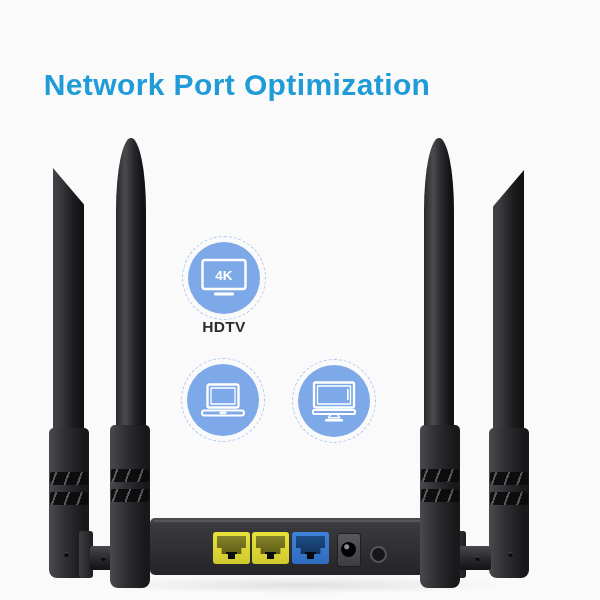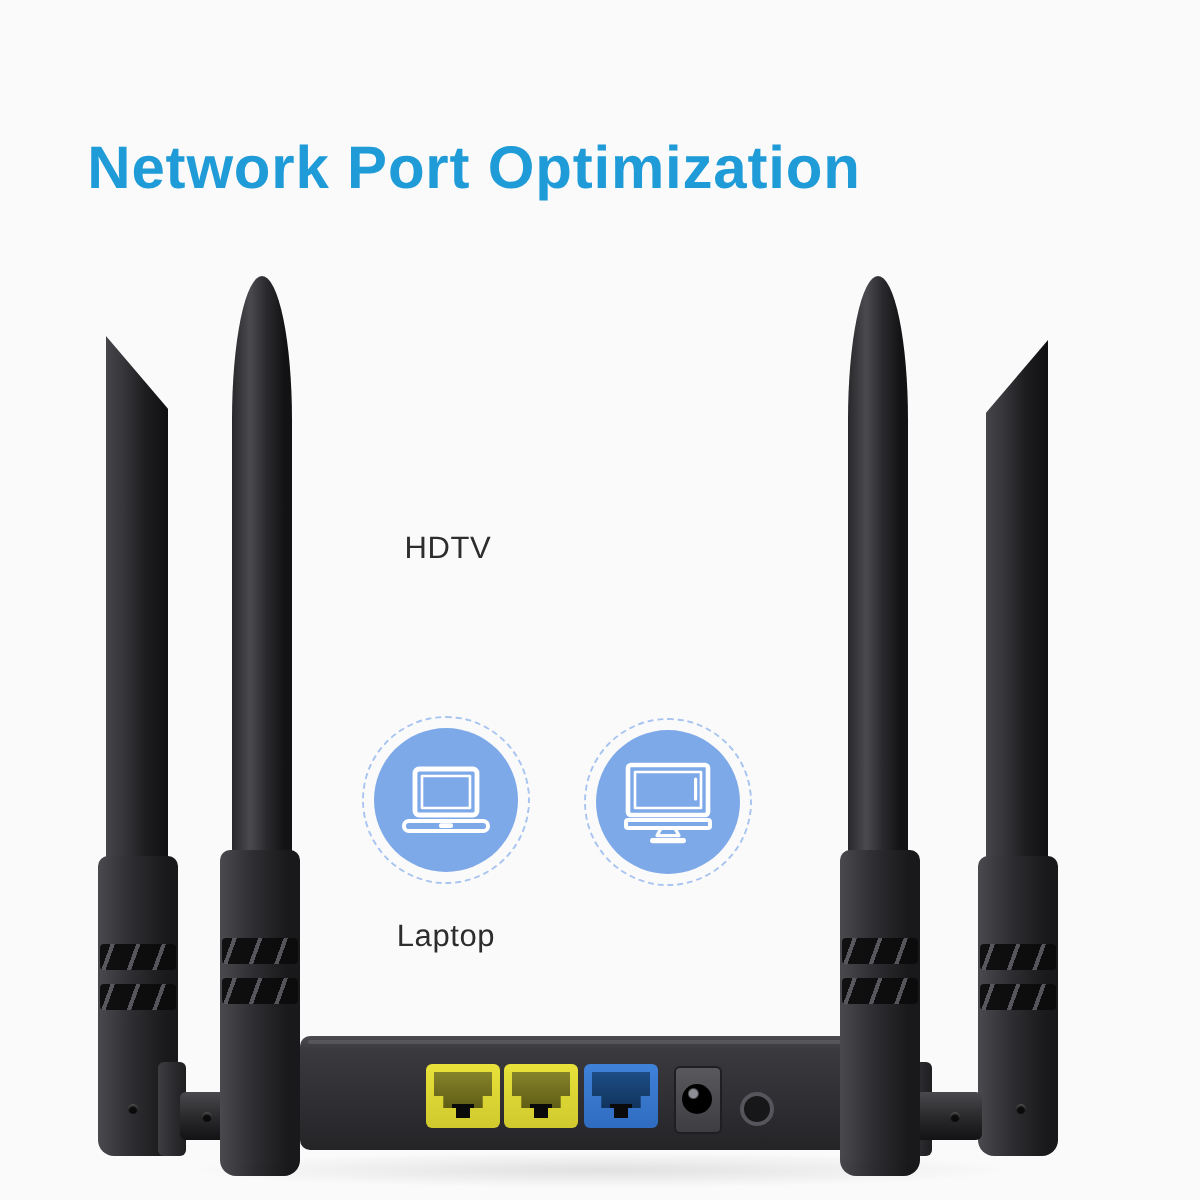--- a/index.html
+++ b/index.html
@@ -19,21 +19,21 @@
   .fcircle{
     position:relative; width:72px; height:72px; margin:0 auto; border-radius:50%;
     background:var(--feature-circle,#7ea9e9);
     display:flex; align-items:center; justify-content:center;
   }
   .fcircle::after{
     content:""; position:absolute; inset:-6px; border-radius:50%;
     border:1.5px dashed var(--feature-ring,#a8c4f0);
   }
   .flabel{
-    margin-top:24px; font-size:15.5px; font-weight:normal; letter-spacing:.3px;
+    margin-top:4px; font-size:15.5px; font-weight:bold; letter-spacing:.3px;
     color:var(--label-color,#2d2d2d);
   }
   .feature svg{ display:block; }
   .s{ fill:none; stroke:var(--icon-stroke,#fff); stroke-linejoin:round; stroke-linecap:round; }
   .f{ fill:var(--icon-stroke,#fff); stroke:none; }
   
   .blade,.abase,.hinge,.knuckle{ position:absolute; }
   .blade{ background:linear-gradient(90deg,#454549 0%,#37373b 28%,#1e1e21 62%,#0f0f11 100%); }
   .blade.round-top{ border-radius:15px 15px 3px 3px / 72px 72px 3px 3px;
     background:linear-gradient(90deg,#29292c 0%,#4a4a4f 30%,#2a2a2e 58%,#121214 88%);}
@@ -91,34 +91,40 @@
   }
 </style>
 </head>
 <body>
 
 <div id="stage">
 
   <div class="title">Network Port Optimization</div>
 
   <div class="feature" style="left:174px;top:242px;">
+    <div class="fcircle">
+      <svg width="48" height="42" viewBox="0 0 48 42">
+        <rect class="s" x="2.5" y="3" width="43" height="29" rx="2.5" stroke-width="2.4"></rect>
+        <text class="f" x="24" y="22.5" font-size="13.5" font-weight="bold" text-anchor="middle">4K</text>
+        <rect class="f" x="14" y="35.5" width="20" height="3" rx="1.2"></rect>
+      </svg>
+    </div>
     <div class="flabel">HDTV</div>
   </div>
 
 
   <div class="feature" style="left:173px;top:364px;">
     <div class="fcircle">
       <svg width="50" height="36" viewBox="0 0 50 36">
         <rect class="s" x="9.5" y="2.5" width="31" height="23" rx="2" stroke-width="2.4"></rect>
         <rect class="s" x="13" y="6" width="24" height="16" stroke-width="1.3"></rect>
         <rect class="s" x="4" y="28.5" width="42" height="5" rx="2.4" stroke-width="2"></rect>
         <rect class="f" x="21.5" y="29.6" width="7" height="2.4" rx="1"></rect>
       </svg>
     </div>
-    <div class="flabel">Laptop</div>
   </div>
 
   <div class="feature" style="left:284px;top:365px;">
     <div class="fcircle">
       <svg width="46" height="44" viewBox="0 0 46 44">
         <rect class="s" x="3" y="3.5" width="40" height="25" rx="1.5" stroke-width="2.3"></rect>
         <rect class="s" x="6.5" y="7" width="33" height="18" stroke-width="1.3"></rect>
         <path class="s" stroke-width="1.6" d="M36.8 10.5 v10"></path>
         <rect class="s" x="2" y="31" width="42" height="4" rx="1" stroke-width="2"></rect>
         <path class="s" stroke-width="1.6" d="M19.5 35.2 h7 l2 3.6 h-11 z"></path>

